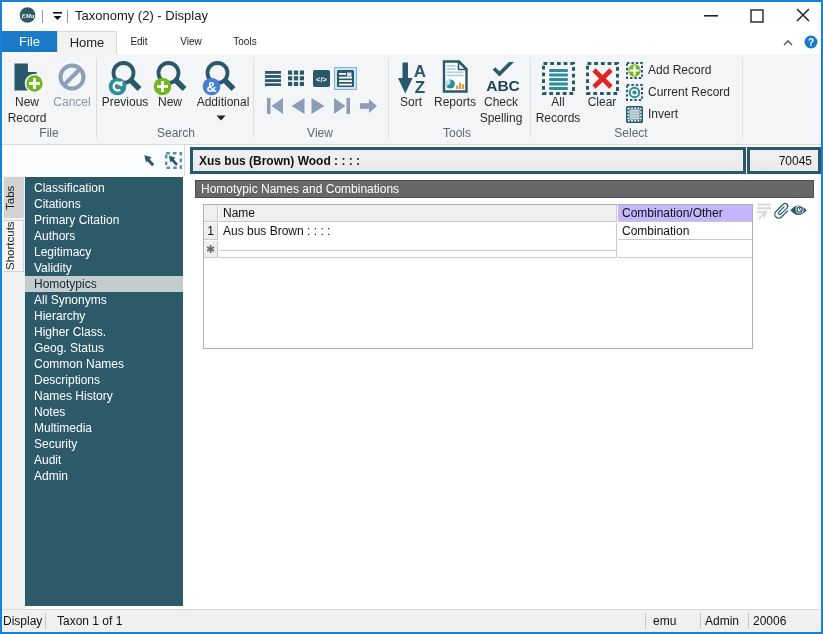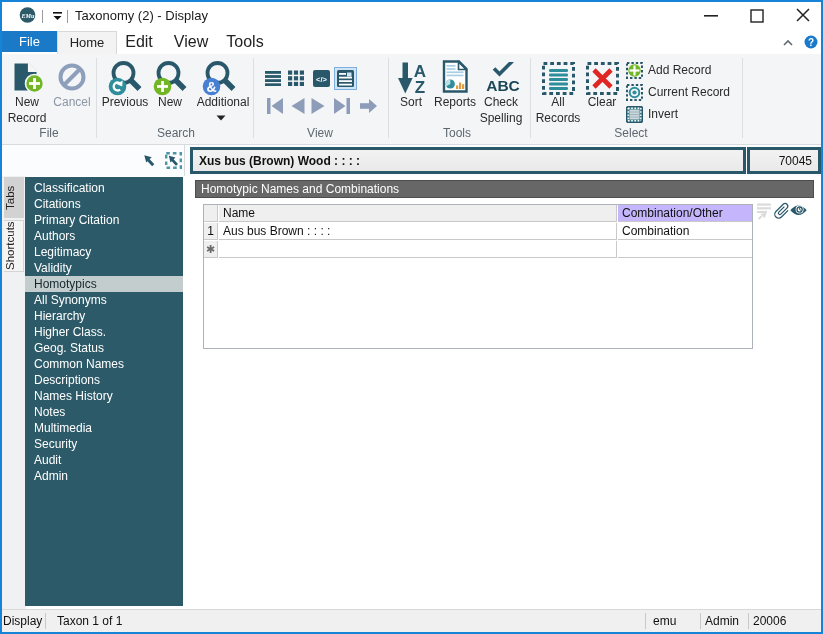--- a/index.html
+++ b/index.html
@@ -9,21 +9,21 @@
   .border { position:absolute; background:#1583d7; z-index:50; }
   .abs { position:absolute; }
   
   .titlebar { position:absolute; left:4px; top:2px; width:819px; height:26px; background:#fff; }
   .ttext { position:absolute; left:71px; top:6px; font-size:13px; color:#1a1a1a; }
   .vsep { position:absolute; width:1px; height:13px; top:8px; background:#9a9a9a; }
   
   .tabrow { position:absolute; left:2px; top:28px; width:819px; height:26px; background:#fff; }
   .ftab { position:absolute; left:0; top:3px; width:55px; height:21px; background:#1b7ac8;
     color:#fff; font-size:13px; text-align:center; line-height:21px; }
-  .tab { position:absolute; top:3px; height:21px; font-size:16px; color:#222;
+  .tab { position:absolute; top:3px; height:21px; font-size:10px; color:#222;
     text-align:center; line-height:21px; }
   .hometab { position:absolute; left:55px; top:3px; width:60px; height:23px; background:#f3f3f4;
     border:1px solid #d8d8d8; border-bottom:none; color:#222; font-size:13px;
     text-align:center; line-height:21px; }
   
   .ribbon { position:absolute; left:2px; top:54px; width:819px; height:91px;
     background:#f4f5f7; border-bottom:1px solid #d8dbde; }
   .gsep { position:absolute; top:4px; width:1px; height:80px; background:#dcdfe2; }
   .glabel { position:absolute; top:72px; font-size:12px; color:#5d6770; text-align:center; }
   .blabel { position:absolute; font-size:12px; color:#2b2b2b; text-align:center; white-space:nowrap; }
@@ -318,21 +318,21 @@
       <div class="sitem">Admin</div>
     </div>
     <div class="abs" style="left:188px;top:0;width:1px;height:428px;background:#dcdcdc;"></div>
     <div class="content">
       <div class="graybar">Homotypic Names and Combinations</div>
       <div class="tblwrap">
         <div class="abs" style="left:0;top:0;width:14px;height:17px;background:#efefef;border-right:1px solid #c9c9c9;border-bottom:1px solid #c9c9c9;"></div>
         <div class="abs" style="left:15px;top:0;width:398px;height:17px;background:#efefef;border-right:1px solid #c9c9c9;border-bottom:1px solid #c9c9c9;font-size:12px;color:#111;line-height:17px;padding-left:4px;">Name</div>
         <div class="abs" style="left:414px;top:0;width:134px;height:17px;background:#c4b5fd;border-bottom:1px solid #c9c9c9;font-size:12px;color:#111;line-height:17px;padding-left:4px;">Combination/Other</div>
         <div class="abs" style="left:0;top:18px;width:14px;height:17px;background:#efefef;border-right:1px solid #c9c9c9;border-bottom:1px solid #c9c9c9;font-size:12px;color:#111;line-height:17px;text-align:center;">1</div>
-        <div class="abs" style="left:15px;top:18px;width:398px;height:17px;border-right:1px solid #c9c9c9;border-bottom:1px solid #c9c9c9;font-size:12px;color:#111;line-height:17px;padding-left:4px;">Aus bus Brown : : : :</div>
+        <div class="abs" style="left:15px;top:18px;width:398px;height:28px;border-right:1px solid #c9c9c9;border-bottom:1px solid #c9c9c9;font-size:12px;color:#111;line-height:17px;padding-left:4px;">Aus bus Brown : : : :</div>
         <div class="abs" style="left:414px;top:18px;width:134px;height:17px;border-bottom:1px solid #c9c9c9;font-size:12px;color:#111;line-height:17px;padding-left:4px;">Combination</div>
         <div class="abs" style="left:0;top:36px;width:14px;height:17px;background:#efefef;border-right:1px solid #c9c9c9;border-bottom:1px solid #c9c9c9;font-size:11px;color:#6a6a6a;line-height:17px;text-align:center;">✱</div>
         <div class="abs" style="left:15px;top:36px;width:398px;height:17px;border-right:1px solid #c9c9c9;border-bottom:1px solid #c9c9c9;"></div>
         <div class="abs" style="left:414px;top:36px;width:134px;height:17px;border-bottom:1px solid #c9c9c9;"></div>
       </div>
       <svg class="abs" style="left:566px;top:27px;" width="16" height="17" viewBox="0 0 16 17">
         <g fill="#dbdbdb">
         <rect x="1" y="0.5" width="14" height="2.2"></rect>
             <rect x="1" y="4.2" width="14" height="2.2"></rect>
             <rect x="1" y="7.9" width="10" height="2.2"></rect>

